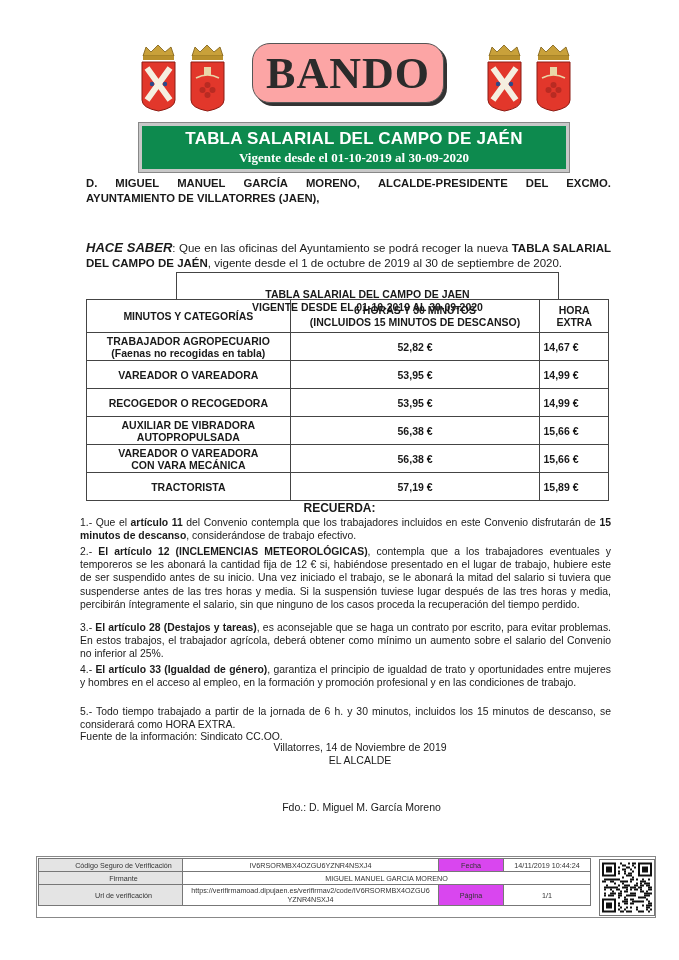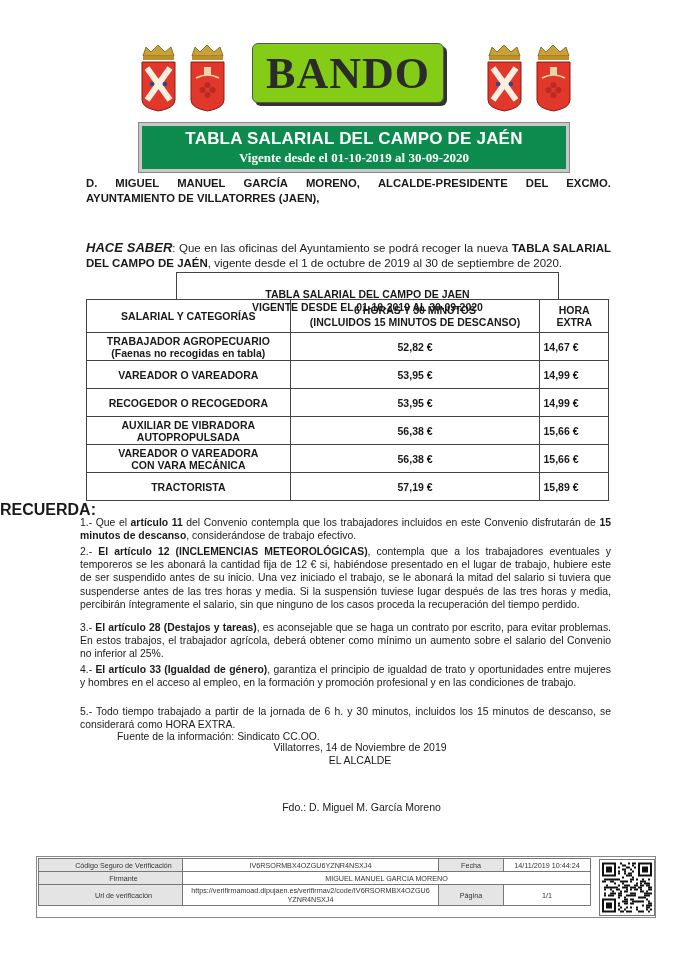--- a/index.html
+++ b/index.html
@@ -2,21 +2,21 @@
 <html><head>
 <meta charset="utf-8">
 <style>
   html, body { margin: 0; padding: 0; background: #ffffff; }
   body { width: 679px; height: 960px; position: relative; overflow: hidden; font-family: "Liberation Sans", sans-serif; color: #1a1a1a; }
   .abs { position: absolute; }
 
   
   .shield { position: absolute; width: 37px; }
   .shield svg { display: block; }
-  #bando-box { left: 252px; top: 43px; width: 190px; height: 58px; background: #84cc16; border: 1px solid #555; border-radius: 6px; box-shadow: 3px 3px 0 #333; display: flex; align-items: center; justify-content: center; }
+  #bando-box { left: 252px; top: 43px; width: 190px; height: 58px; background: #fca5a5; border: 1px solid #555; border-radius: 18px; box-shadow: 3px 3px 0 #333; display: flex; align-items: center; justify-content: center; }
   #bando-box span { font-family: "Liberation Serif", serif; font-weight: bold; font-size: 44px; color: #2b2b2b; letter-spacing: 1px; }
 
   #green-banner { left: 139px; top: 123px; width: 424px; height: 43px; background: #0d8a4e; border: 3px solid #c8c8c8; outline: 1px solid #888; text-align: center; color: #fff; }
   #green-banner .t1 { font-family: "Liberation Sans", sans-serif; font-weight: bold; font-size: 17px; margin-top: 3px; letter-spacing: 0.2px; }
   #green-banner .t2 { font-family: "Liberation Serif", serif; font-weight: bold; font-size: 13px; margin-top: 1px; }
 
   
   .para { position: absolute; left: 86px; width: 525px; font-size: 11.3px; line-height: 15px; text-align: justify; }
   #alcalde { top: 176px; font-weight: bold; }
   #alcalde .l1 { display: flex; justify-content: space-between; }
@@ -30,42 +30,42 @@
   #salary-table th, #salary-table td { border: 1px solid #444; text-align: center; padding: 0 3px; line-height: 12px; }
   #salary-table th { height: 32px; font-weight: bold; }
   #salary-table td { height: 27px; }
   #salary-table td.eur { text-align: center; }
   #salary-table td.extra { text-align: left; padding-right: 8px; }
   #salary-table .c1 { width: 202px; }
   #salary-table .c2 { width: 253px; }
   #salary-table .c3 { width: 58px; }
 
   
-  #recuerda-title { left: 0; width: 679px; top: 501px; font-weight: bold; font-size: 16px; }
+  #recuerda-title { left: 0; width: 679px; top: 501px; text-align: center; font-weight: bold; font-size: 12px; }
   .note { position: absolute; left: 80px; width: 531px; font-size: 10.4px; line-height: 13.2px; text-align: justify; }
   .note b { font-weight: bold; }
   #n1 { top: 516px; }
   #n2 { top: 545px; }
   #n3 { top: 621px; }
   #n4 { top: 663px; }
   #n5 { top: 705px; }
-  #fuente { top: 733px; margin-left: 37px; }
+  #fuente { top: 733px; }
 
   
   .center { position: absolute; left: 0; width: 720px; text-align: center; font-size: 10.5px; }
   #lugar { top: 741px; }
   #cargo { top: 754px; }
   #firma { top: 801px; left: 0; width: 723px; }
 
   
   #verif-wrap { left: 36px; top: 856px; width: 620px; height: 62px; border: 1px solid #888; box-sizing: border-box; }
   #verif-table { position: absolute; left: 38px; top: 858px; width: 553px; border-collapse: collapse; font-size: 7.2px; color: #333; }
   #verif-table td { border: 1px solid #777; text-align: center; padding: 0 2px; height: 12px; line-height: 9px; }
   #verif-table td.lbl { background: #e4e4e4; width: 113px; padding-left: 28px; }
-  #verif-table td.lbl2 { background: #e5e5e5; width: 60px; }
+  #verif-table td.lbl2 { background: #d946ef; width: 60px; }
   #verif-table td.row-url { height: 20px; }
   #qr { left: 599px; top: 859px; width: 54px; height: 55px; border: 1px solid #777; background: #fff; }
 </style>
 </head>
 <body>
 
 <div class="shield" style="left:140px; top:44px;">
   <svg width="37" height="68" viewBox="0 0 37 68">
     <path d="M3 12 L6 3 L11 8 L18 1 L25 8 L31 3 L34 12 Z" fill="#c9a13a" stroke="#7a5a10" stroke-width="0.8"></path>
     <rect x="3" y="12" width="31" height="4" fill="#b8902c"></rect>
@@ -140,21 +140,21 @@
 </div>
 
 <div id="tbl-title" class="abs">
   <div>TABLA SALARIAL DEL CAMPO DE JAEN</div>
   <div>VIGENTE DESDE EL 01-10-2019 AL 30-09-2020</div>
 </div>
 
 <table id="salary-table">
   <thead>
     <tr>
-      <th class="c1">SALARIAL Y CATEGORÍAS</th>
+      <th class="c1">MINUTOS Y CATEGORÍAS</th>
       <th class="c2">
         <div>6 HORAS Y 30 MINUTOS</div>
         <div>(INCLUIDOS 15 MINUTOS DE DESCANSO)</div>
       </th>
       <th class="c3">
         <div>HORA</div>
         <div>EXTRA</div>
       </th>
     </tr>
   </thead>

